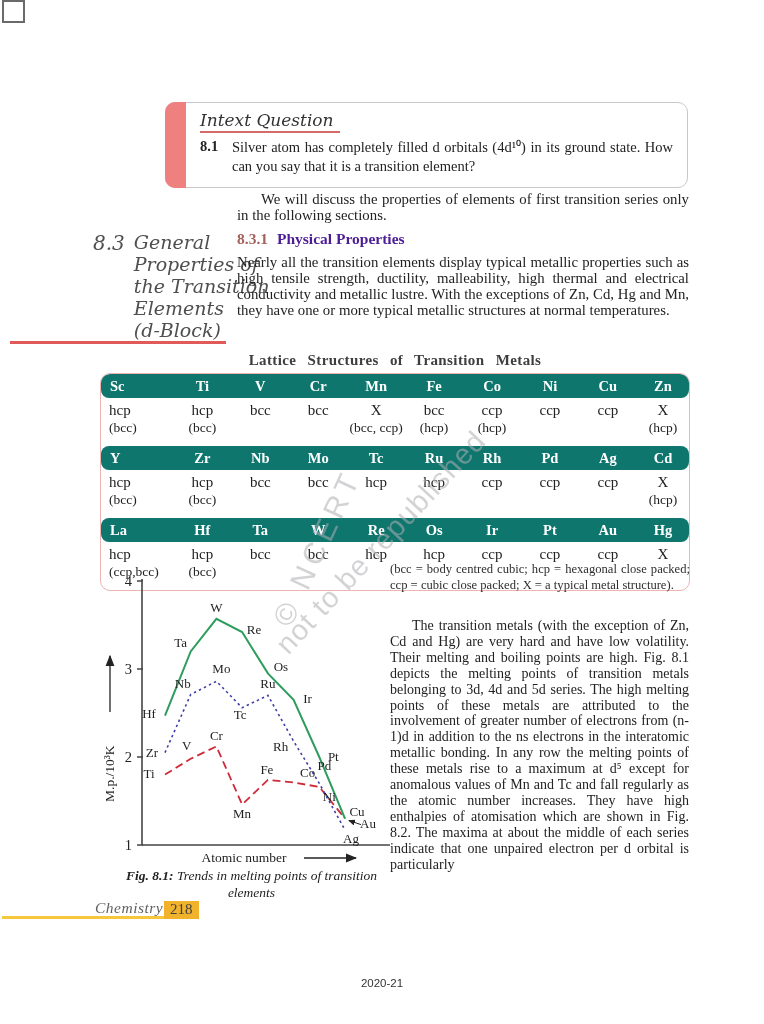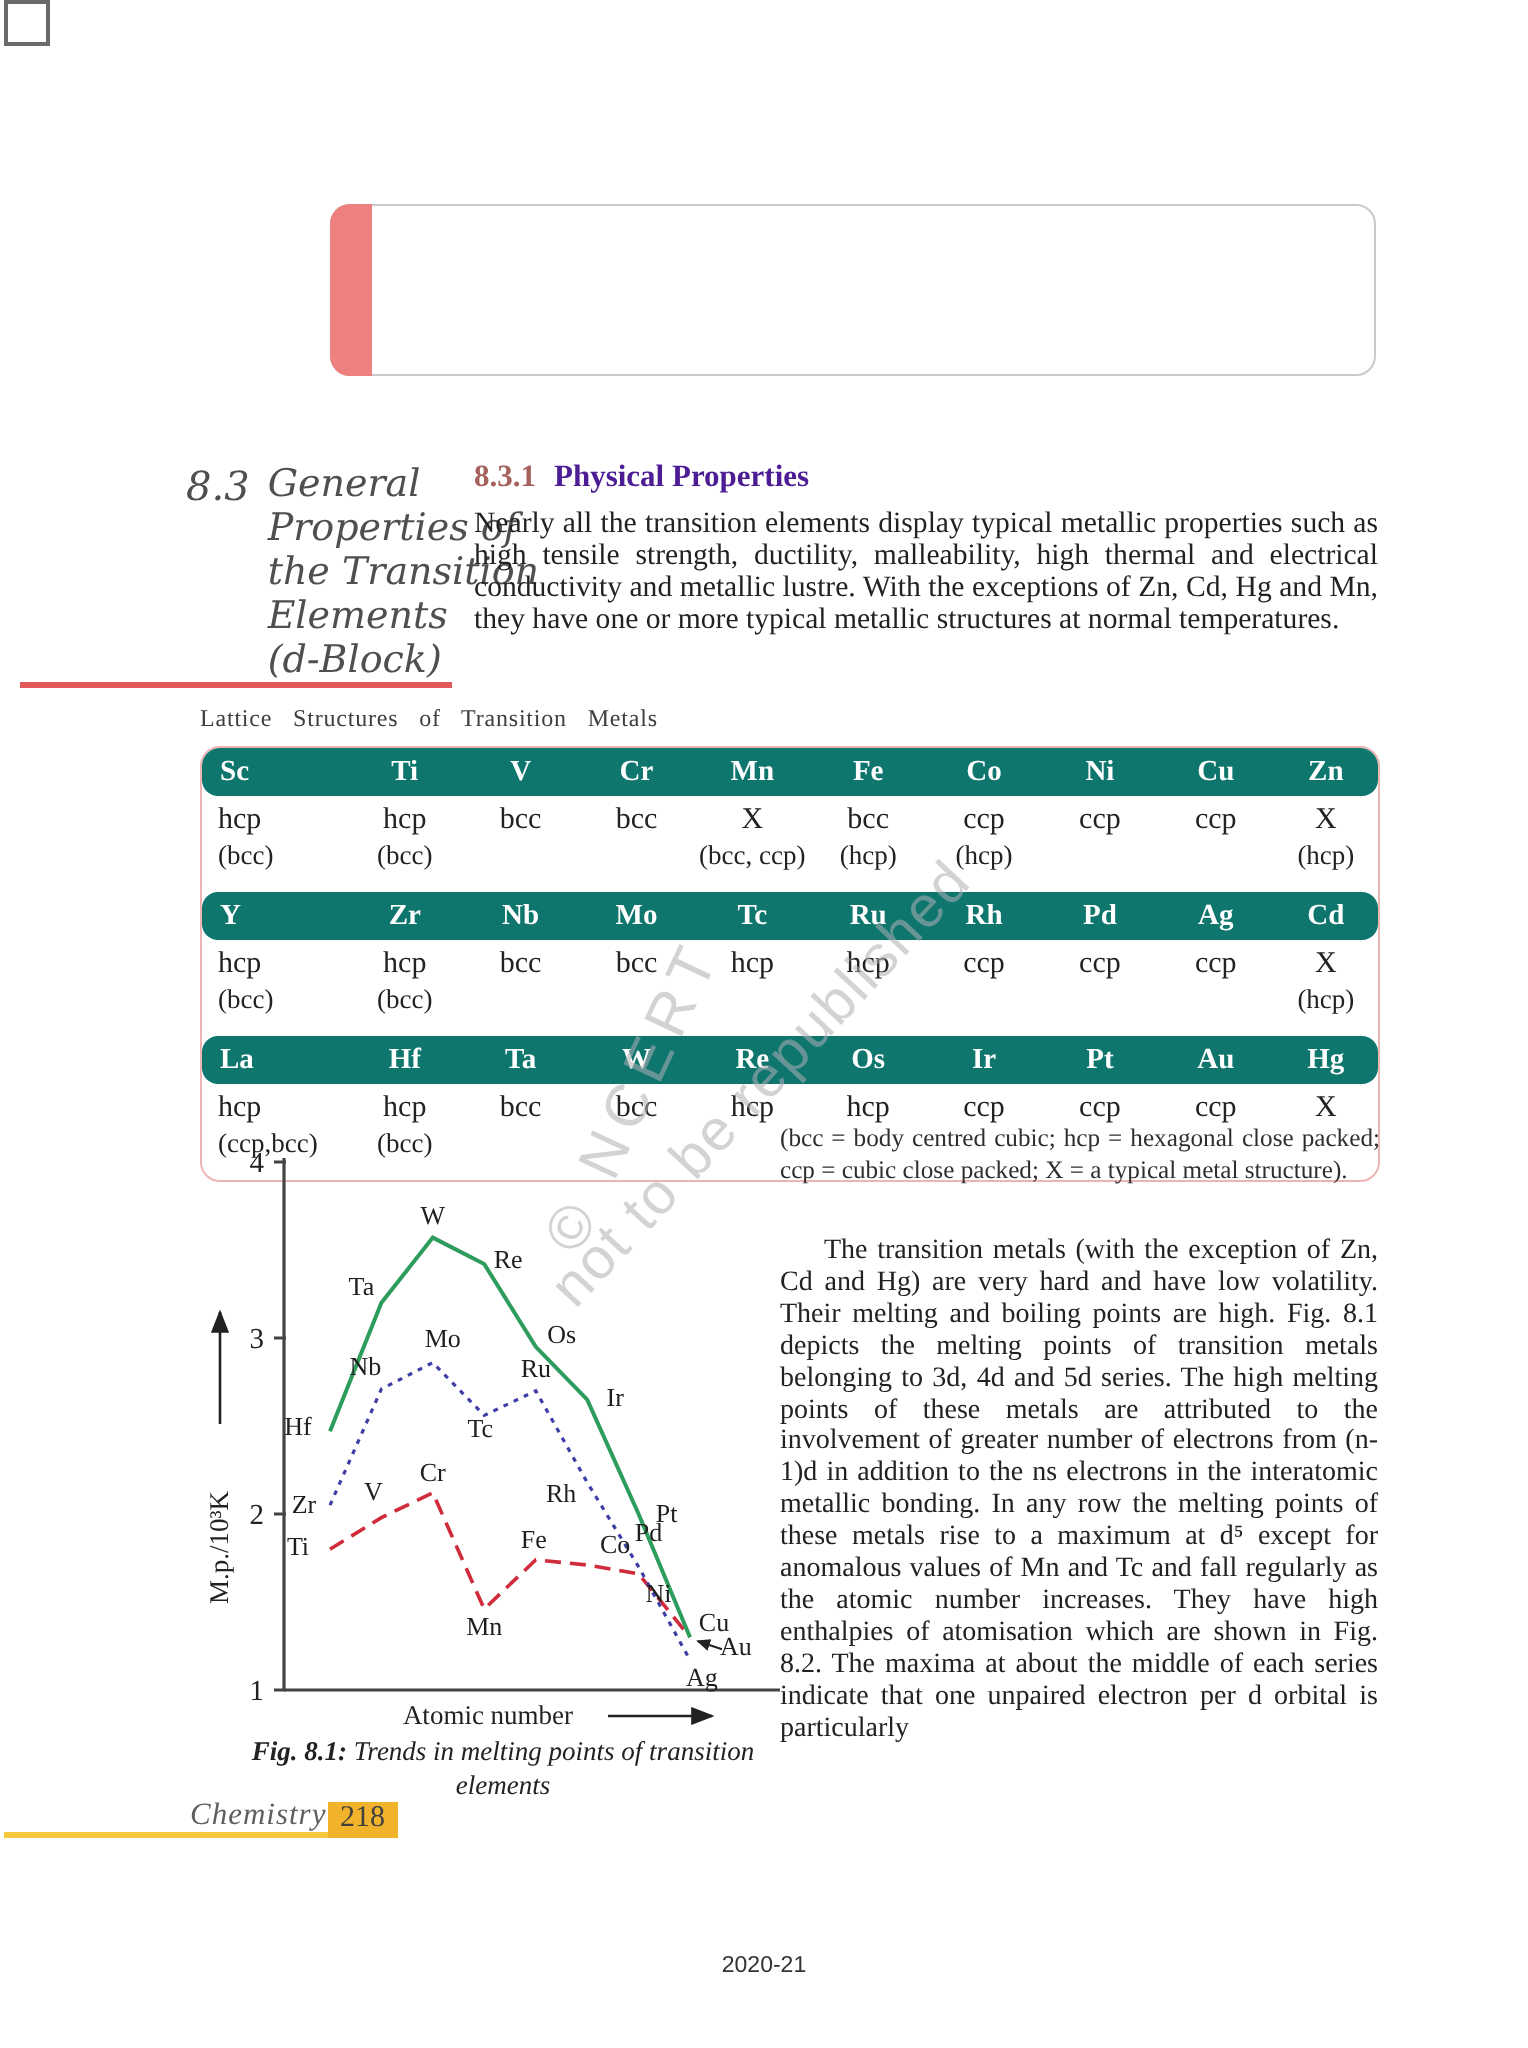--- a/index.html
+++ b/index.html
@@ -26,21 +26,21 @@
   .red-rule{position:absolute;left:10px;top:341px;width:216px;height:3px;background:#e05a5a;}
 
   
   .subsec{position:absolute;left:237px;top:230px;width:452px;}
   .subsec-h{font-size:15.5px;font-weight:bold;}
   .subsec-num{color:#a5615c;margin-right:9px;}
   .subsec-title{color:#4c1d95;}
   .subsec-para{margin:7px 0 0 0;font-size:14.8px;line-height:15.9px;text-align:justify;}
 
   
-  .table-title{position:absolute;left:100px;top:352px;width:590px;font-weight:normal;font-size:12px;color:#3e3e3e;word-spacing:7px;letter-spacing:0.4px;}
+  .table-title{position:absolute;left:100px;top:352px;width:590px;text-align:center;font-weight:bold;font-size:15px;color:#3e3e3e;word-spacing:7px;letter-spacing:0.4px;}
   .lattice-table{position:absolute;left:100px;top:373px;width:590px;border:1.5px solid #eeb4b4;border-radius:10px;background:#fff;overflow:hidden;box-sizing:border-box;}
   .t-head,.t-row{display:grid;grid-template-columns:1.25fr repeat(8,1fr) 0.9fr;}
   .t-head{background:#0f766e;border-radius:8px;height:24px;align-items:center;}
   .t-head span{color:#fff;font-weight:bold;font-size:14.5px;text-align:center;}
   .t-head span:first-child{text-align:left;padding-left:9px;}
   .t-row{min-height:41px;padding:3px 0 4px 0;}
   .tcell{text-align:center;}
   .tcell:first-child{text-align:left;padding-left:8px;}
   .tmain{font-size:15px;line-height:18px;}
   .tsub{font-size:13.5px;line-height:17px;}
@@ -66,22 +66,30 @@
 </style>
 </head>
 <body>
 
 <div class="page">
 
   <div class="reg-mark"></div>
 
   <div class="intext-box">
     <div class="intext-bar"></div>
+    <div class="intext-content">
+      <div class="intext-heading">Intext Question</div>
+      <div class="intext-q">
+        <span class="q-num">8.1</span>
+        <span class="q-text">Silver atom has completely filled d orbitals (4d¹⁰) in its ground state. How can you say that it is a transition element?</span>
+      </div>
+    </div>
   </div>
 
+  <p class="intro-para">We will discuss the properties of elements of first transition series only in the following sections.</p>
 
   <div class="margin-head">
     <span class="sec-num">8.3</span>
     <div class="sec-lines" id="sec-lines">
         <div>General</div>
         <div>Properties of</div>
         <div>the Transition</div>
         <div>Elements</div>
         <div>(d-Block)</div>
       </div>

